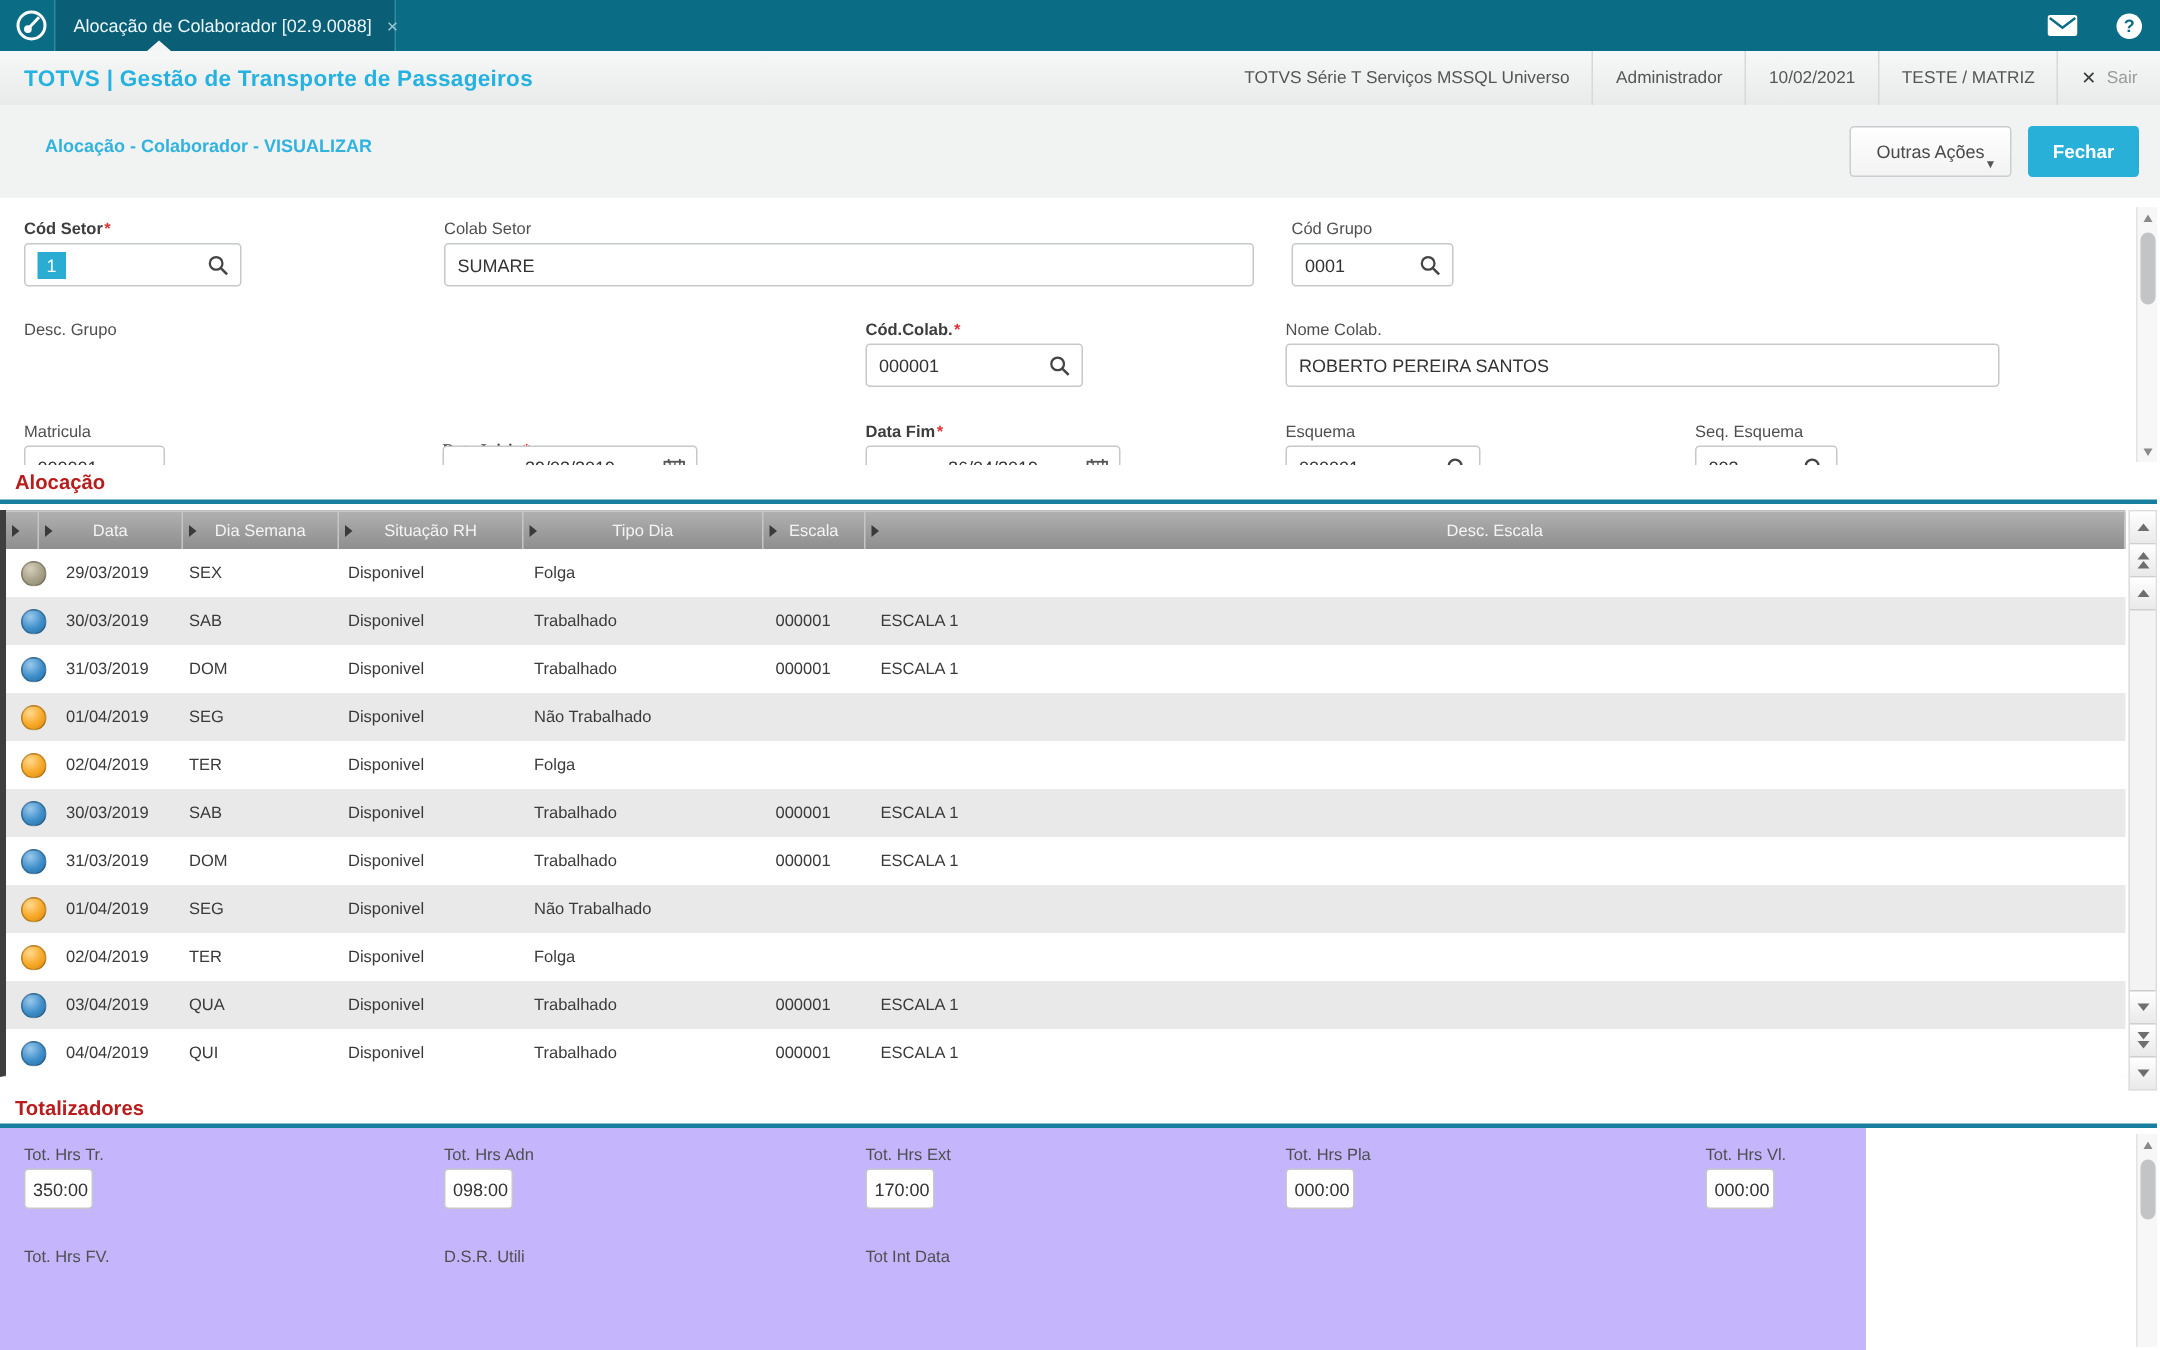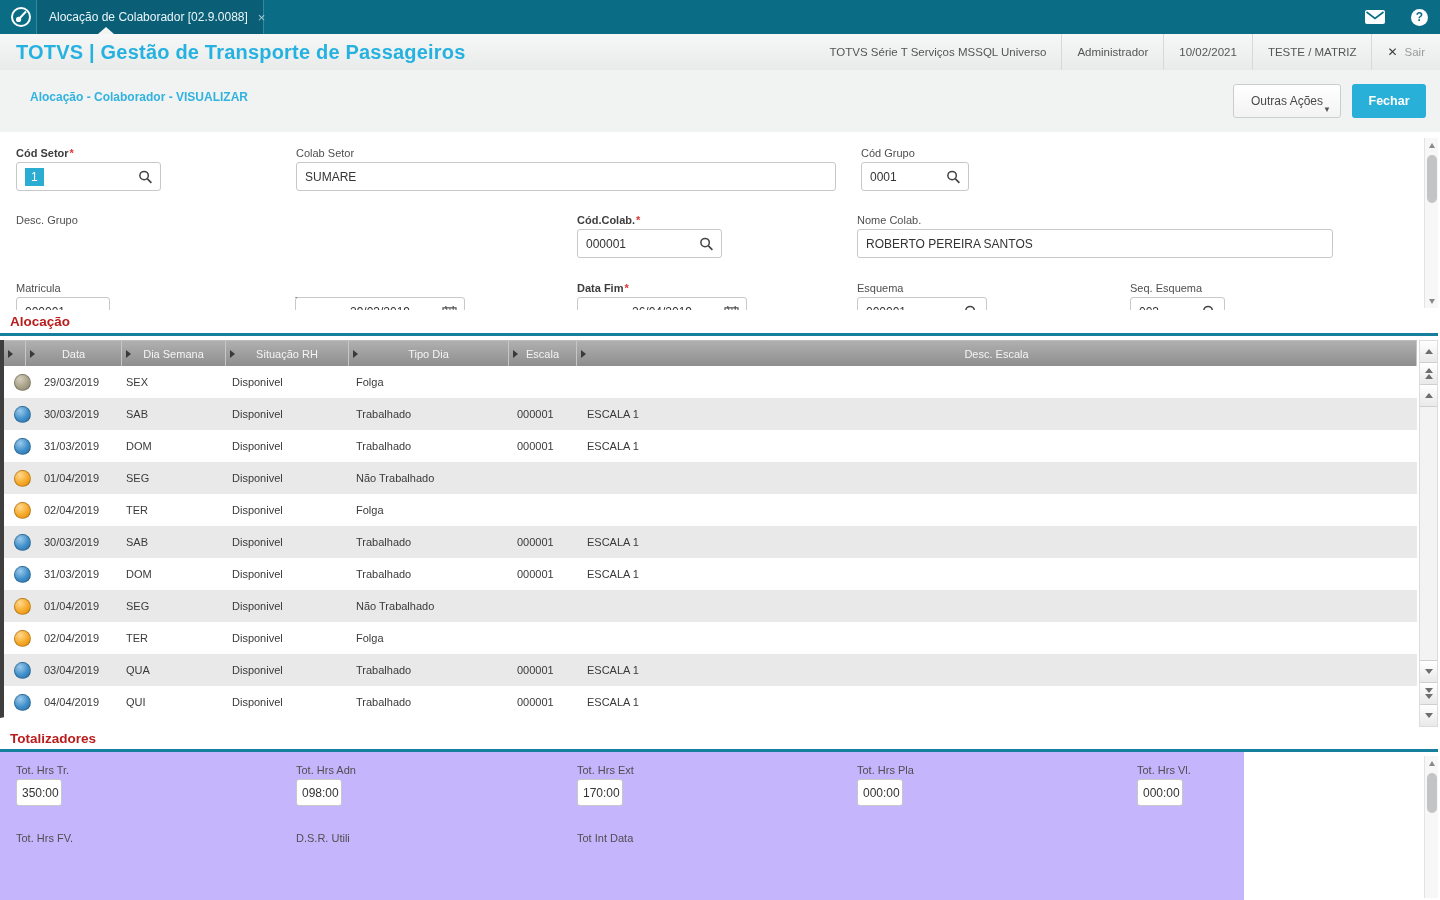--- a/index.html
+++ b/index.html
@@ -15,21 +15,21 @@
   .tab-close{color:#9fc9d6;font-size:13px;margin-left:10px;cursor:pointer;}
   .tab-caret{position:absolute;left:98px;bottom:0;width:0;height:0;
     border-left:8px solid transparent;border-right:8px solid transparent;border-bottom:7px solid #f3f4f4;}
   .topbar-icons{position:absolute;right:12px;top:0;height:34px;display:flex;align-items:center;gap:26px;}
   .help-badge{width:17px;height:17px;border-radius:50%;background:#fff;color:#0a6c85;font-size:12px;
     font-weight:bold;display:flex;align-items:center;justify-content:center;}
 
   
   .appbar{position:absolute;left:0;top:34px;width:1440px;height:36px;
     background:linear-gradient(#f6f7f7,#e9ebeb);border-bottom:1px solid #c9cccd;display:flex;align-items:center;}
-  .brand{color:#26b2e0;font-size:20px;font-weight:bold;padding-left:16px;letter-spacing:.2px;white-space:nowrap;}
+  .brand{color:#26b2e0;font-size:15px;font-weight:bold;padding-left:16px;letter-spacing:.2px;white-space:nowrap;}
   .appbar-right{margin-left:auto;display:flex;align-items:stretch;height:100%;}
   .appbar-item{display:flex;align-items:center;padding:0 15px;font-size:11.5px;color:#555;
     border-left:1px solid #d6d9da;white-space:nowrap;}
   .appbar-item:first-child{border-left:none;}
   .logout-x{color:#3c3c3c;font-weight:bold;font-size:12px;margin-right:7px;}
   .logout-label{color:#9a9a9a;}
 
   
   .pageheader{position:absolute;left:0;top:70px;width:1440px;height:62px;background:#f1f2f2;
     border-bottom:1px solid #dedede;}

